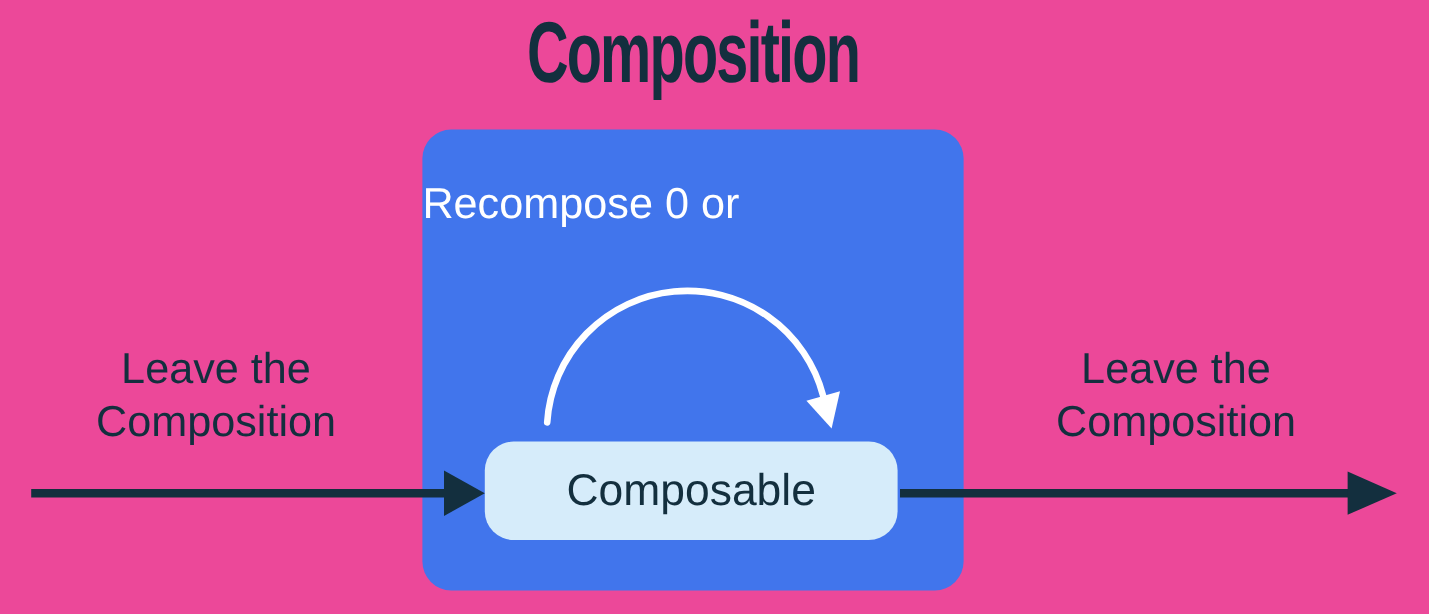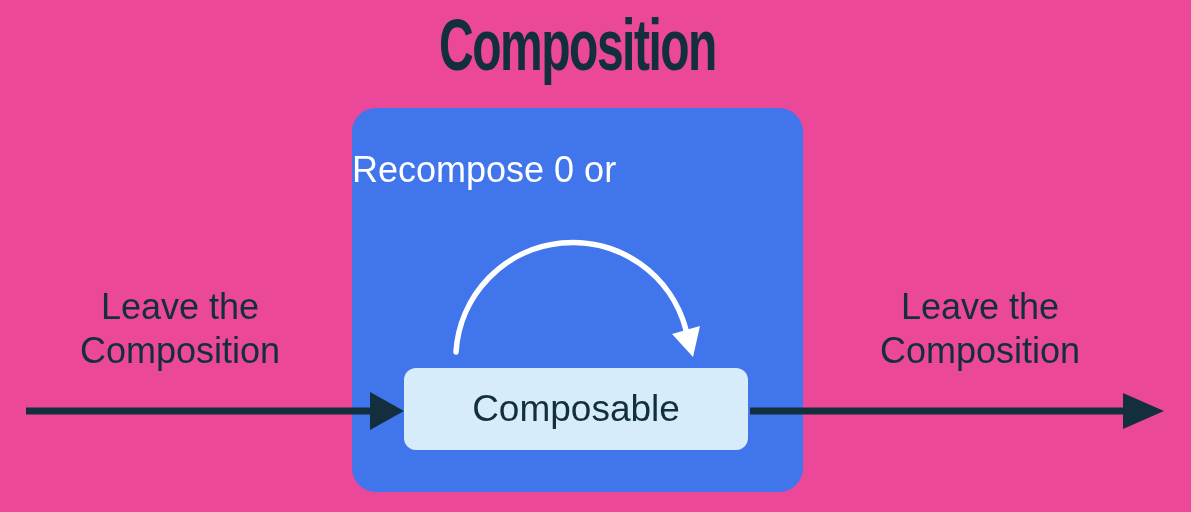--- a/index.html
+++ b/index.html
@@ -53,21 +53,21 @@
   }
 
   
   .composable-box {
     position: absolute;
     left: 404px;
     top: 368px;
     width: 344px;
     height: 82px;
     background: var(--light-blue, #d6ecfa);
-    border-radius: 12px;
+    border-radius: 24px;
     display: flex;
     align-items: center;
     justify-content: center;
   }
   .composable-box .label {
     font-size: 37px;
     color: var(--ink-navy, #132f3e);
   }
 
   

